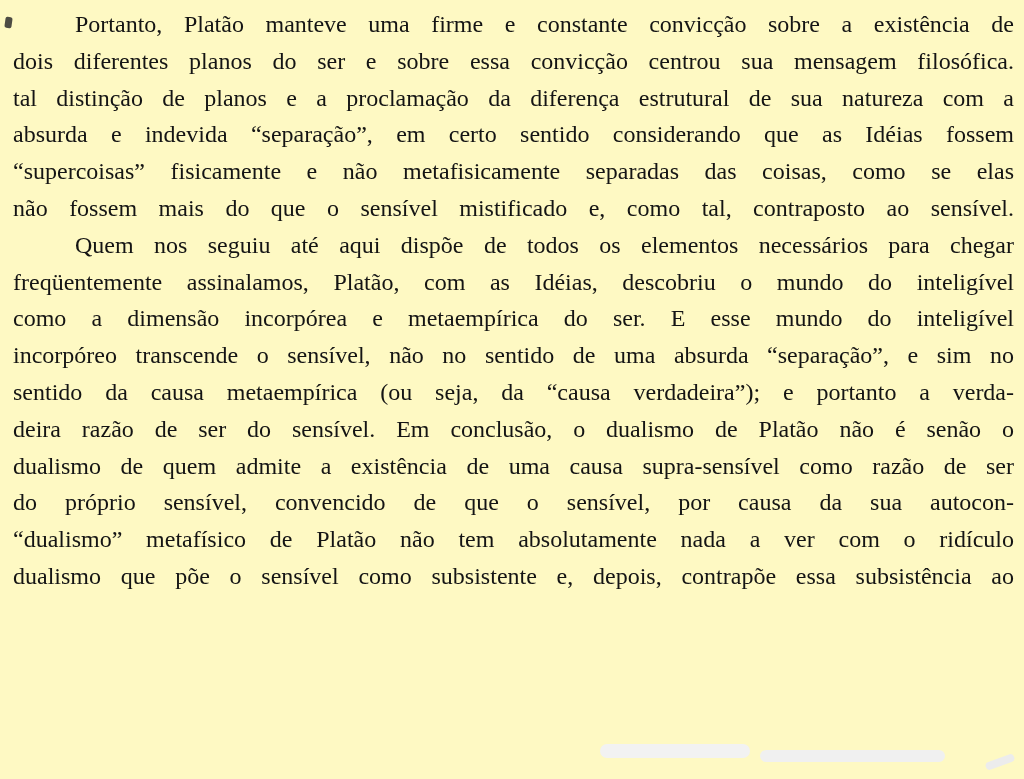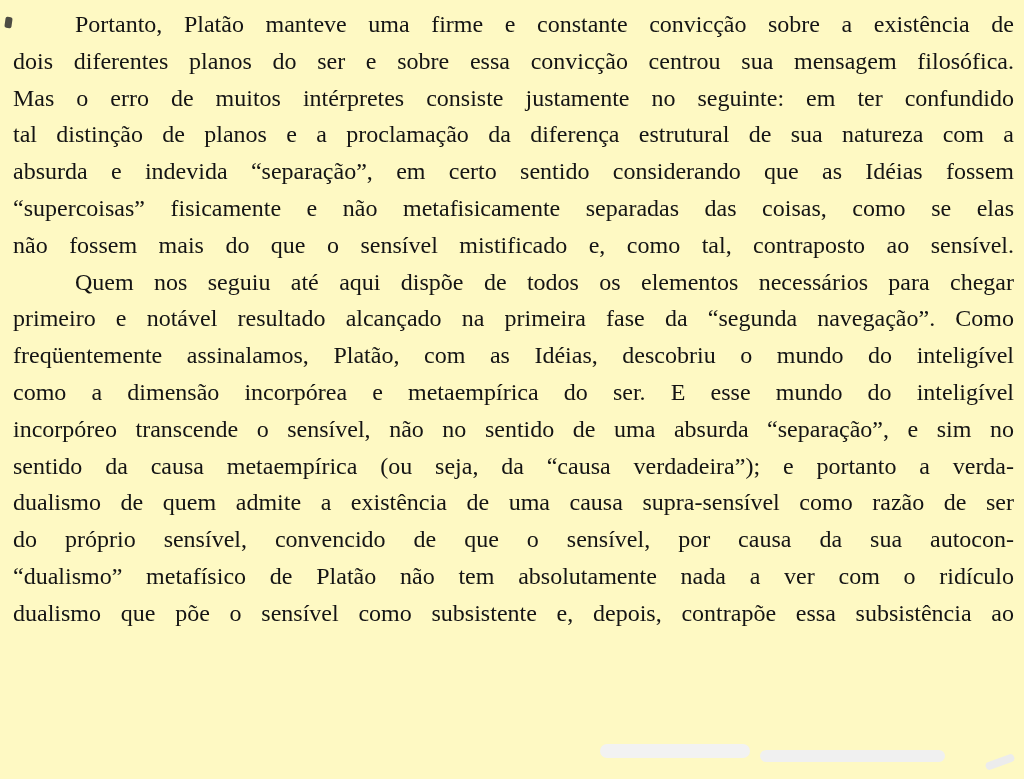--- a/index.html
+++ b/index.html
@@ -79,31 +79,30 @@
   }
 </style>
 </head>
 <body>
 
 <div class="page" style="background: #fef9c3;">
   <span class="mark-topleft"></span>
   <div class="text-block" style="color: rgb(20, 20, 20);">
       <div class="line indent just"><span>Portanto, Platão manteve uma firme e constante convicção sobre a existência de</span></div>
       <div class="line just"><span>dois diferentes planos do ser e sobre essa convicção centrou sua mensagem filosófica.</span></div>
-      <div class="line just"><span>Mas o erro de muitos intérpretes consiste justamente no seguinte: em ter confundido</span></div>
       <div class="line just"><span>tal distinção de planos e a proclamação da diferença estrutural de sua natureza com a</span></div>
       <div class="line just"><span>absurda e indevida “separação”, em certo sentido considerando que as Idéias fossem</span></div>
       <div class="line just"><span>“supercoisas” fisicamente e não metafisicamente separadas das coisas, como se elas</span></div>
       <div class="line just"><span>não fossem mais do que o sensível mistificado e, como tal, contraposto ao sensível.</span></div>
       <div class="line indent just"><span>Quem nos seguiu até aqui dispõe de todos os elementos necessários para chegar</span></div>
-      <div class="line just"><span>primeiro e notável resultado alcançado na primeira fase da “segunda navegação”. Como</span></div>
       <div class="line just"><span>freqüentemente assinalamos, Platão, com as Idéias, descobriu o mundo do inteligível</span></div>
       <div class="line just"><span>como a </span><span class="it">dimensão incorpórea e metaempírica do ser. </span><span>E esse mundo do inteligível</span></div>
       <div class="line just"><span>incorpóreo transcende o sensível, não no sentido de uma absurda “separação”, </span><span class="it">e sim no</span></div>
       <div class="line just"><span class="it">sentido da causa metaempírica </span><span>(ou seja, da “causa verdadeira”); </span><span class="it">e portanto a verda-</span></div>
+      <div class="line just"><span class="it">deira razão de ser do sensível. </span><span>Em conclusão, </span><span class="it">o dualismo de Platão não é senão o</span></div>
       <div class="line just"><span class="it">dualismo de quem admite a existência de uma causa supra-sensível como razão de ser</span></div>
       <div class="line just"><span class="it">do próprio sensível, convencido de que o sensível, por causa da sua autocon-</span></div>
       <div class="line just"><span>“dualismo” metafísico de Platão não tem absolutamente nada a ver com o ridículo</span></div>
       <div class="line just"><span>dualismo que põe o sensível como subsistente e, depois, contrapõe essa subsistência ao</span></div>
     </div>
   <span class="smudge-a"></span>
   <span class="smudge-b"></span>
   <span class="smudge-c"></span>
 </div>
 

